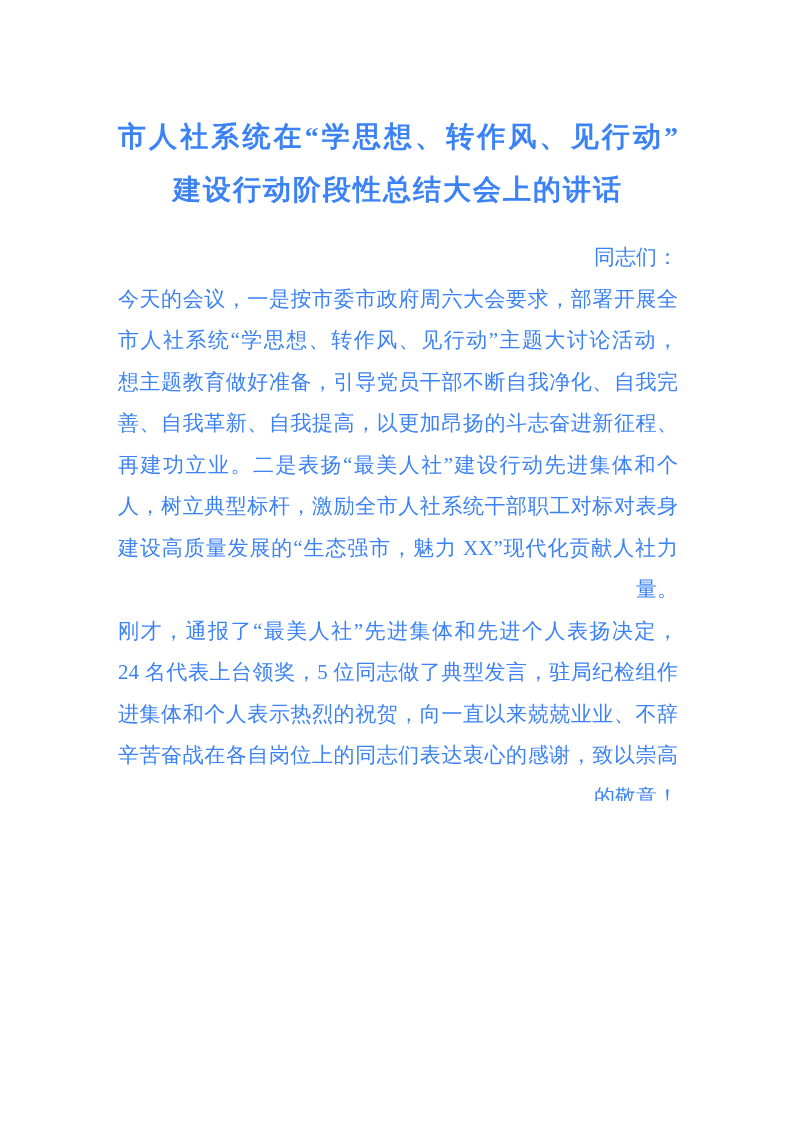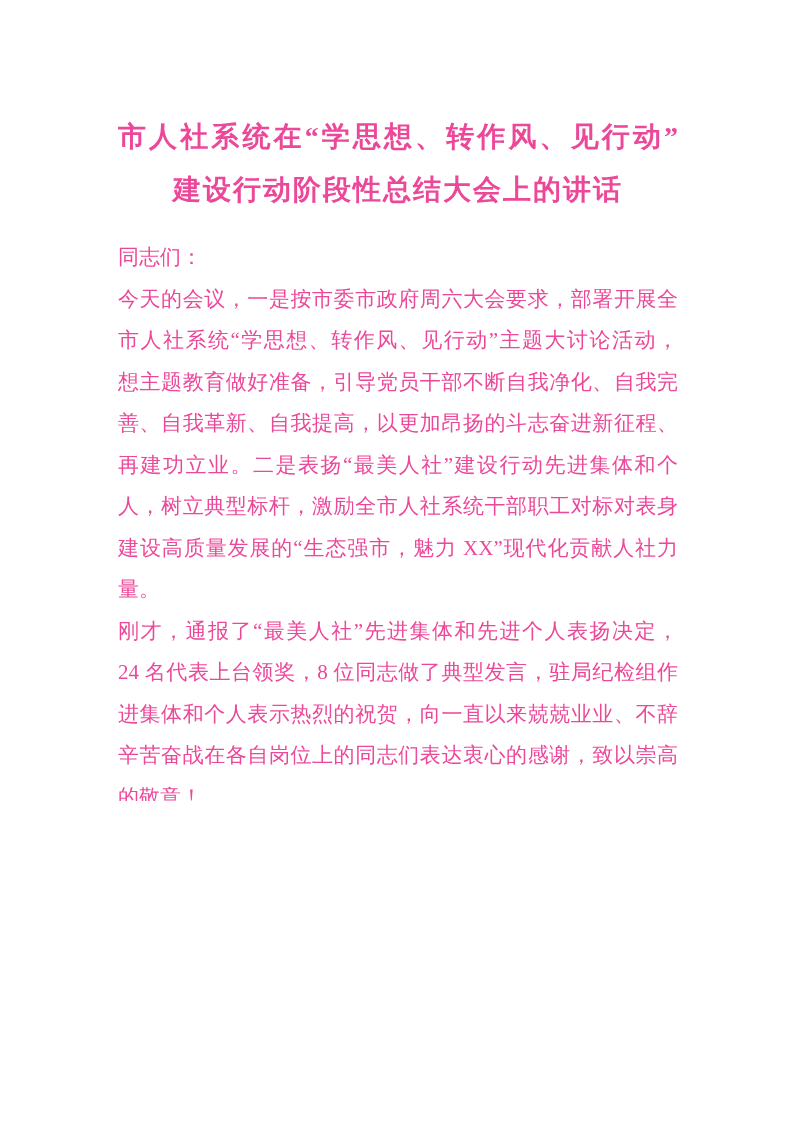--- a/index.html
+++ b/index.html
@@ -7,21 +7,21 @@
     padding: 0;
     background: #ffffff;
   }
   .page {
     position: relative;
     width: 793px;
     height: 801px;
     background: #ffffff;
     overflow: hidden;
     font-family: "Liberation Serif", "DejaVu Serif", serif;
-    color: #ec4899;
+    color: #3b82f6;
   }
   .content {
     position: absolute;
     left: 118px;
     top: 110px;
     width: 560px;
   }
   .title {
     margin: 0 0 21px 0;
     padding: 0;
@@ -43,21 +43,21 @@
     white-space: normal;
   }
   .doc-body {
     font-size: 21px;
   }
   .para {
     margin: 0;
   }
   .line {
     line-height: 41.5px;
-    text-align: left;
+    text-align: right;
     white-space: nowrap;
   }
   .line.fill {
     white-space: normal;
     text-align: justify;
     text-align-last: justify;
     -moz-text-align-last: justify;
     text-justify: inter-character;
   }
 </style>
@@ -79,20 +79,20 @@
           <div class="line fill">市人社系统“学思想、转作风、见行动”主题大讨论活动，</div>
           <div class="line fill">想主题教育做好准备，引导党员干部不断自我净化、自我完</div>
           <div class="line fill">善、自我革新、自我提高，以更加昂扬的斗志奋进新征程、</div>
           <div class="line fill">再建功立业。二是表扬“最美人社”建设行动先进集体和个</div>
           <div class="line fill">人，树立典型标杆，激励全市人社系统干部职工对标对表身</div>
           <div class="line fill">建设高质量发展的“生态强市，魅力 XX”现代化贡献人社力</div>
           <div class="line">量。</div>
         </div>
         <div class="para">
           <div class="line fill">刚才，通报了“最美人社”先进集体和先进个人表扬决定，</div>
-          <div class="line fill">24 名代表上台领奖，8 位同志做了典型发言，驻局纪检组作</div>
+          <div class="line fill">24 名代表上台领奖，5 位同志做了典型发言，驻局纪检组作</div>
           <div class="line fill">进集体和个人表示热烈的祝贺，向一直以来兢兢业业、不辞</div>
           <div class="line fill">辛苦奋战在各自岗位上的同志们表达衷心的感谢，致以崇高</div>
           <div class="line">的敬意！</div>
         </div>
       </div>
   </div>
 </div>
 
 </body></html>

